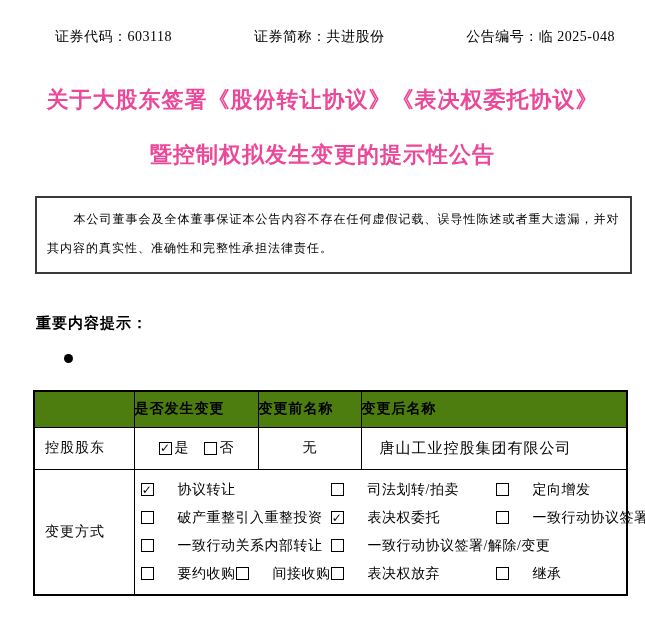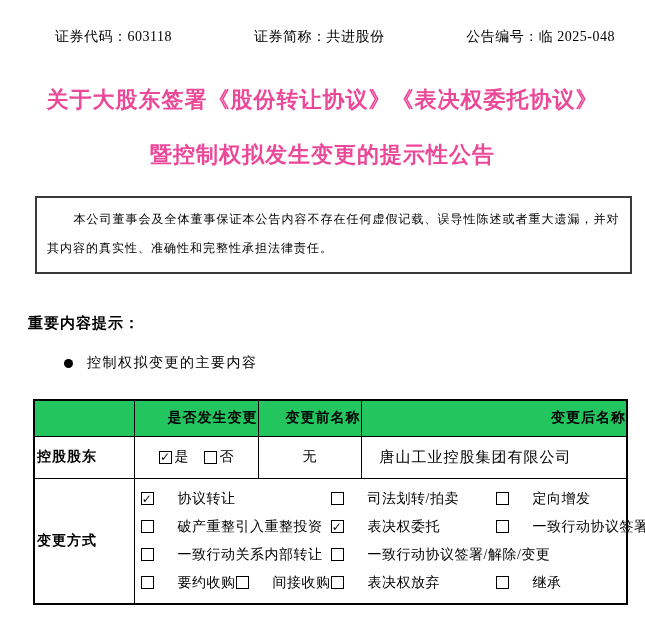--- a/index.html
+++ b/index.html
@@ -11,39 +11,39 @@
 
   .title { margin-top:42px; text-align:center; color:#ec4899;
     font-family:"Liberation Sans", sans-serif; font-weight:bold; }
   .title-line { font-size:22px; line-height:23px; letter-spacing:1px; }
   .title-line.l2 { margin-top:32px; }
 
   .disclaimer { margin:30px 13px 0 35px; width:597px;
     border:2px solid #3a3a3a; padding:7px 10px 9px 10px;
     font-size:12px; line-height:29px; letter-spacing:1px; text-indent:2.2em; }
 
-  .important-heading { margin:40px 0 0 28px; font-weight:bold;
+  .important-heading { margin:40px 0 0 36px; font-weight:bold;
     font-size:15px; letter-spacing:1px; }
 
   .bullet-line { margin:21px 0 0 64px; display:flex; align-items:center;
     font-size:14px; letter-spacing:1.5px; }
   .bullet-dot { width:9px; height:9px; background:#000; border-radius:50%;
     margin-right:14px; flex:none; }
 
   table.change-table { margin:27px 0 0 33px; width:593px;
     border-collapse:collapse; table-layout:fixed; border:2px solid #000; }
   .change-table col.c1 { width:100px; }
   .change-table col.c2 { width:124px; }
   .change-table col.c3 { width:103px; }
   .change-table col.c4 { width:266px; }
   .change-table th, .change-table td { border:1px solid #000; font-size:14px; }
-  .change-table thead th { background:#22c55e; height:36px; text-align:right;
+  .change-table thead th { background:#4d7c0f; height:36px; text-align:left;
     font-weight:bold; letter-spacing:1px; }
   .change-table td { height:42px; }
-  td.row-label { font-weight:bold; text-align:left; padding-left:2px; letter-spacing:1px; }
+  td.row-label { font-weight:normal; text-align:left; padding-left:10px; letter-spacing:1px; }
   td.center { text-align:center; }
   td.after-name { text-align:left; padding-left:18px; font-size:15px; letter-spacing:1px; }
 
   .yn-group { display:flex; justify-content:center; gap:15px; }
   .cb { display:flex; align-items:center; gap:3px; white-space:nowrap; }
   .cb-box { width:13px; height:13px; border:1.5px solid #000; flex:none;
     display:inline-flex; align-items:center; justify-content:center;
     font-family:"DejaVu Sans", sans-serif; }
   .cb-box.checked::after { content:"✓"; font-size:12px; font-weight:bold; line-height:1; }
 
@@ -68,21 +68,20 @@
 </div>
 
 <div class="disclaimer">
   <span>本公司董事会及全体董事保证本公告内容不存在任何虚假记载、误导性陈述或者重大遗漏，并对其内容的真实性、准确性和完整性承担法律责任。</span>
 </div>
 
 <div class="important-heading">重要内容提示：</div>
 
 <div class="bullet-line">
   <span class="bullet-dot"></span>
-  <span>控制权拟变更的主要内容</span>
 </div>
 
 <table class="change-table">
   <colgroup>
       <col class="c1">
       <col class="c2">
       <col class="c3">
       <col class="c4">
     </colgroup>
   <thead>

